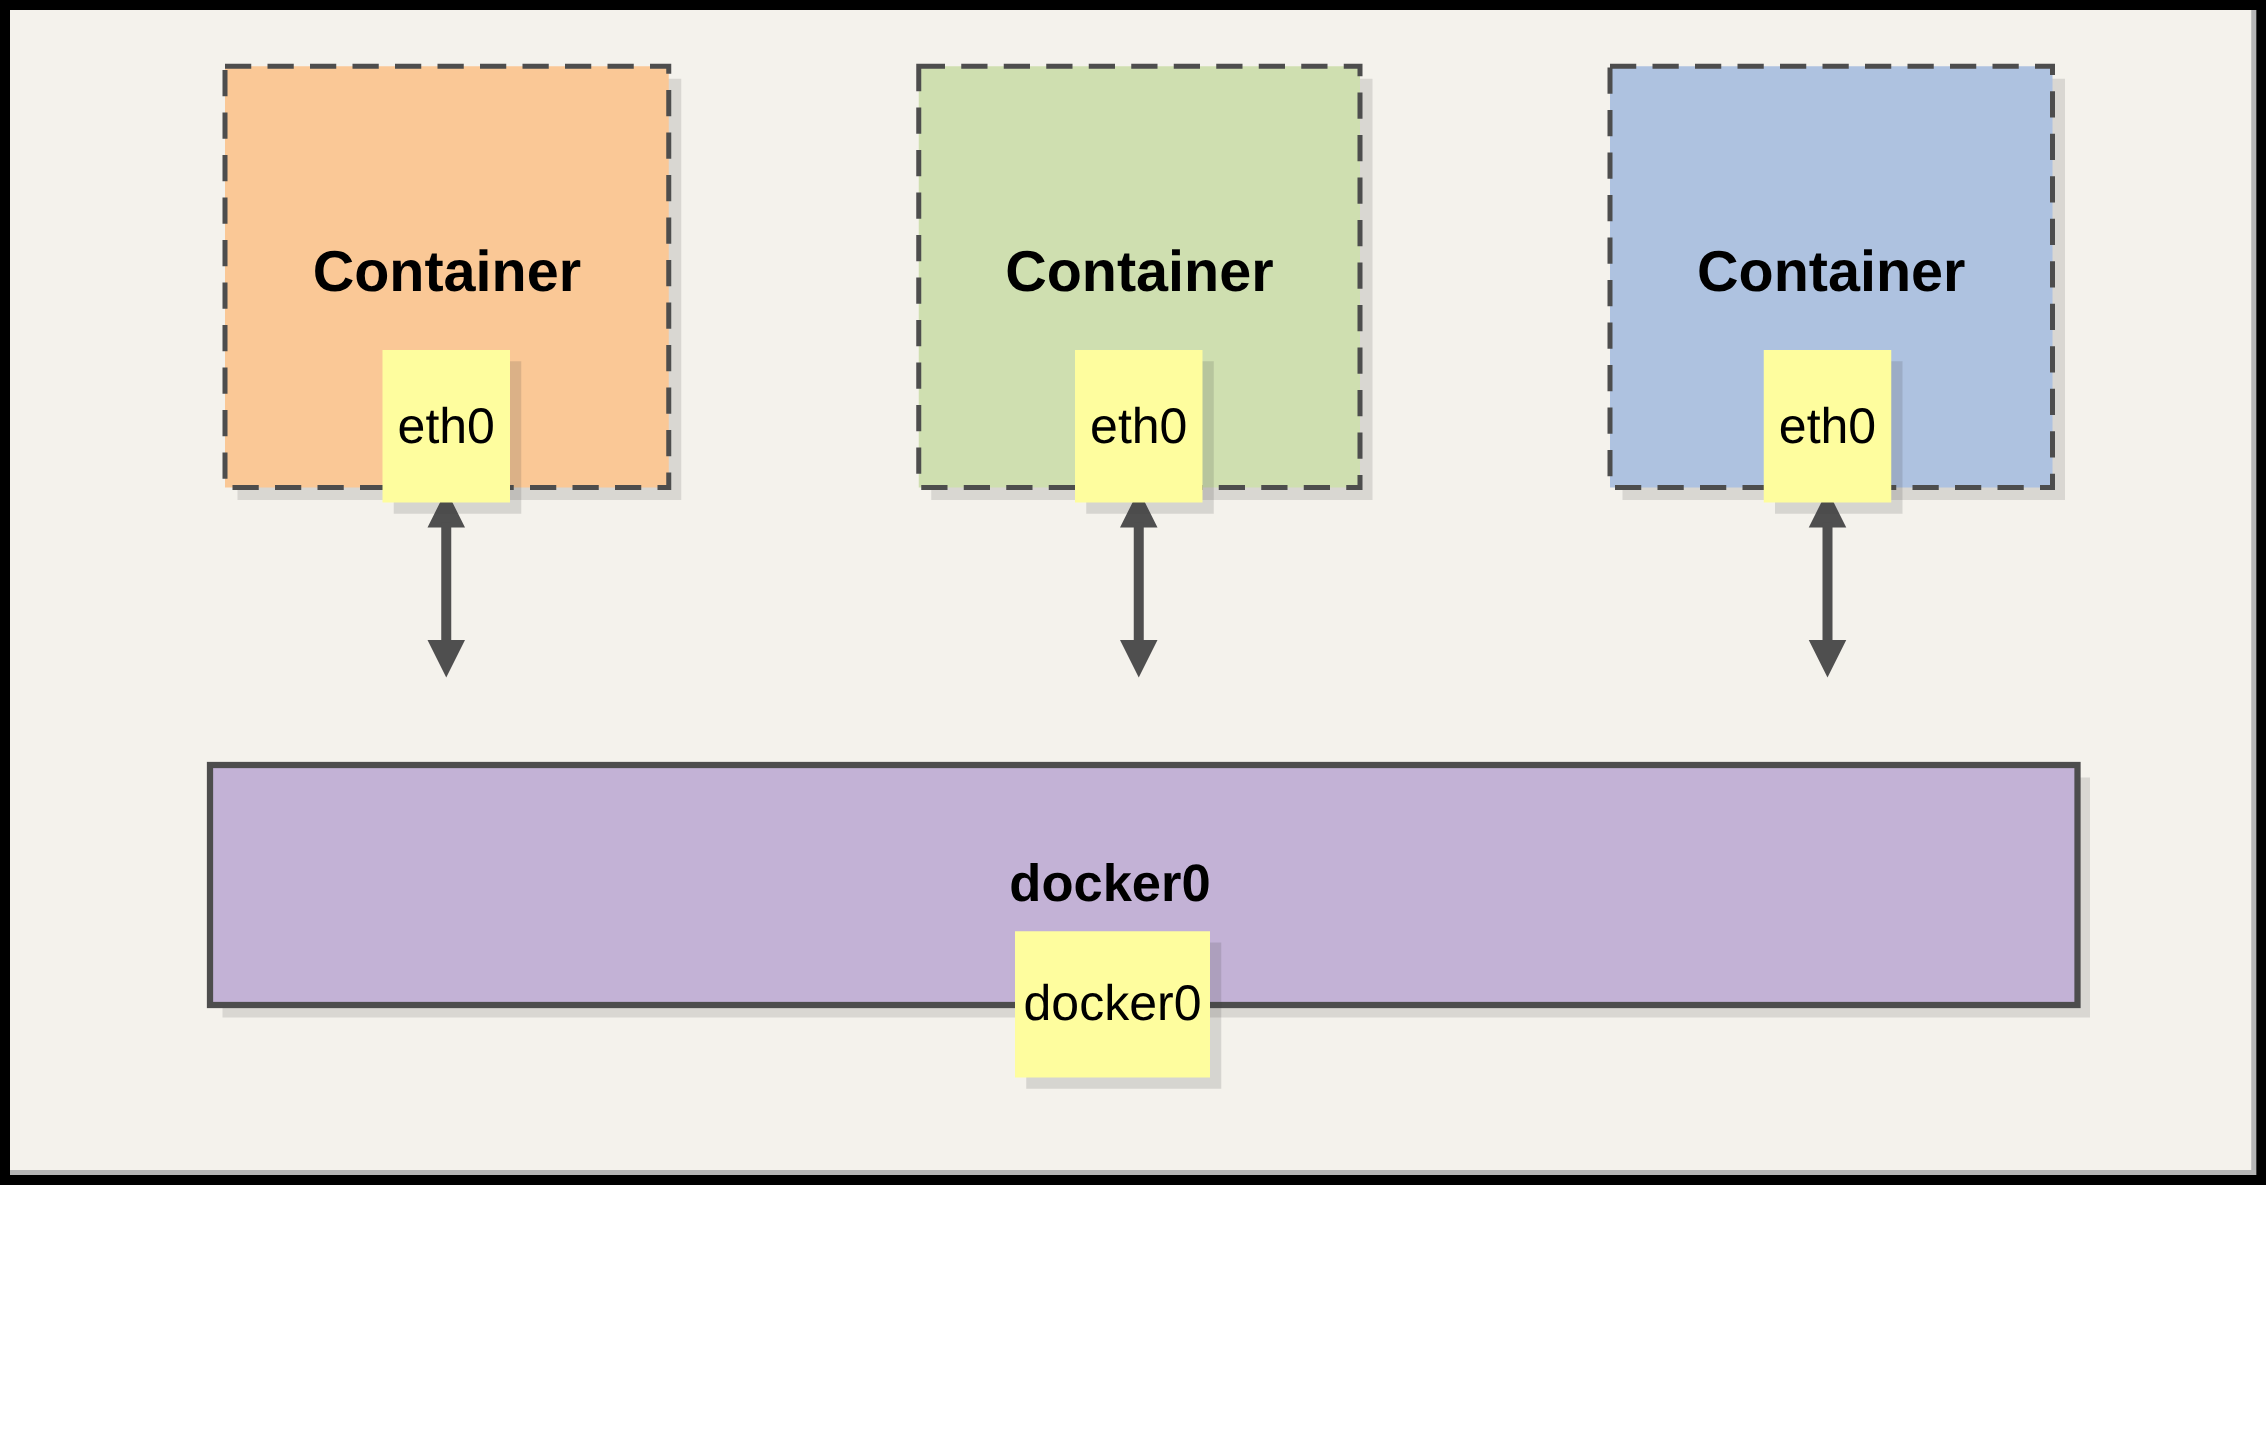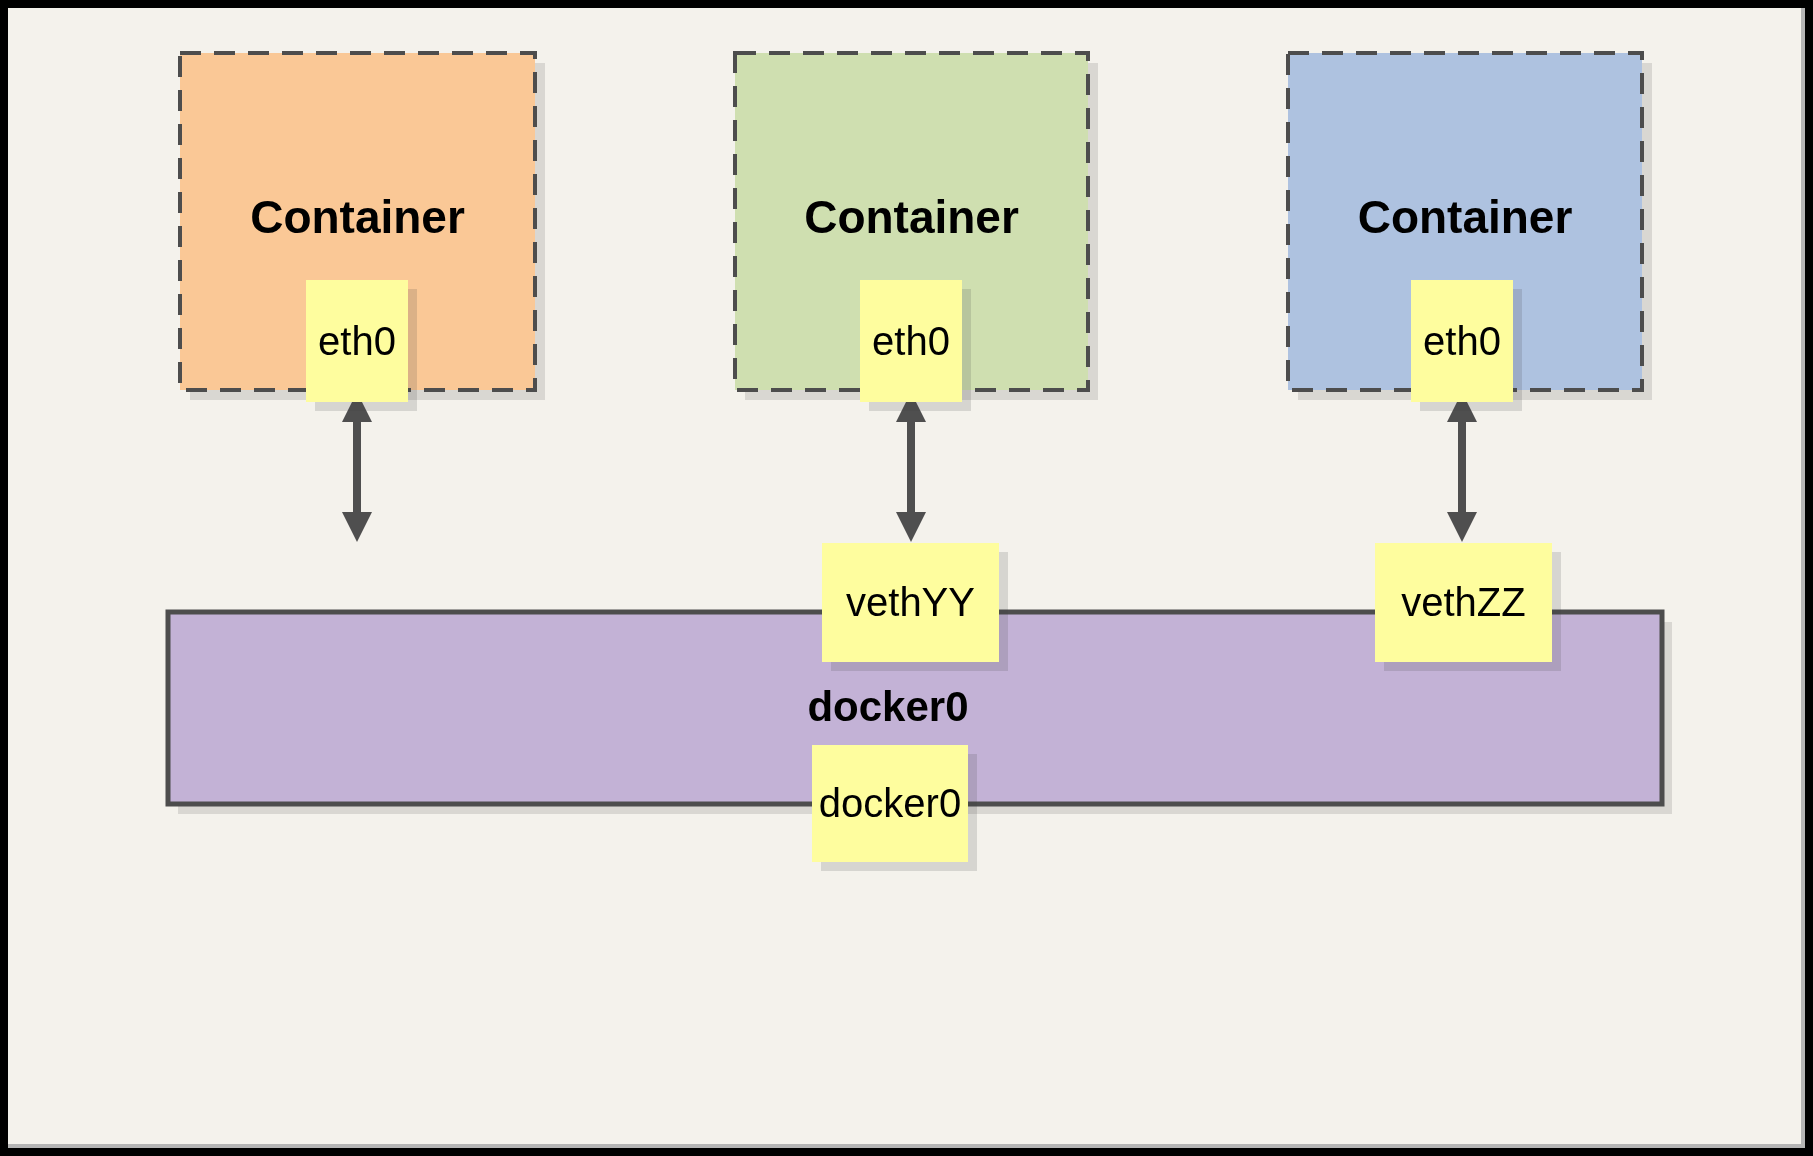--- a/index.html
+++ b/index.html
@@ -1,19 +1,19 @@
 <!DOCTYPE html>
 <html><head>
 <meta charset="utf-8">
 <style>
   html, body { margin: 0; padding: 0; background: #ffffff; }
   .canvas {
     position: relative;
     width: 1813px;
-    height: 1156px;
+    height: 948px;
     background: #F4F2EC;
     overflow: hidden;
     font-family: "Liberation Sans", "DejaVu Sans", sans-serif;
     color: #000;
   }
   .frame {
     position: absolute;
     inset: 0;
     border: 8px solid #000;
     box-shadow: inset -4px -4px 0 #b5b5b5;
@@ -100,21 +100,19 @@
   </svg>
 
   <div class="container-label" style="left:180px; width:355px;">Container</div>
   <div class="container-label" style="left:735px; width:353px;">Container</div>
   <div class="container-label" style="left:1288px; width:354px;">Container</div>
 
   <div class="ybox eth-box" style="left:306px;">eth0</div>
   <div class="ybox eth-box" style="left:860px;">eth0</div>
   <div class="ybox eth-box" style="left:1411px;">eth0</div>
 
-  <div class="ybox veth-box" style="left:822px;">vethYY</div>
-  <div class="ybox veth-box" style="left:1375px;">vethZZ</div>
 
   <div class="bridge-label">docker0</div>
   <div class="ybox dockerif-box">docker0</div>
 
 
   <div class="frame"></div>
 </div>
 
 </body></html>

